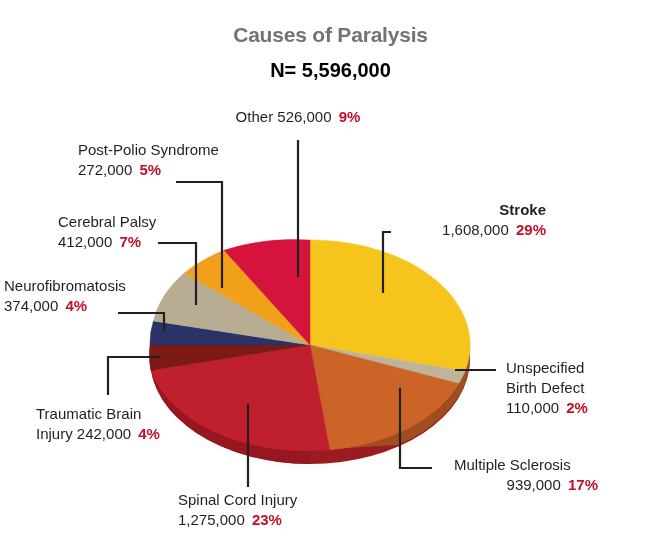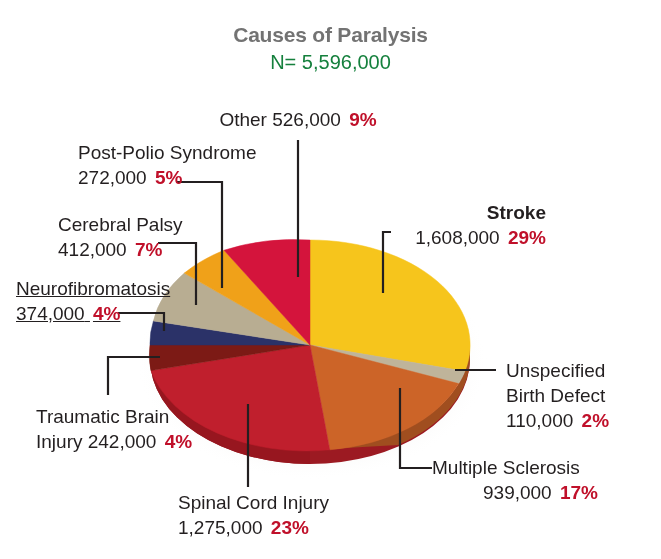--- a/index.html
+++ b/index.html
@@ -30,35 +30,35 @@
     line-height: 1.25;
   }
   .chart-title {
     font-size: 21px;
     font-weight: bold;
     letter-spacing: -0.2px;
     color: #737373;
   }
   .chart-subtitle {
     font-size: 20px;
-    font-weight: normal;
-    color: #15803d;
-    margin-top: 2px;
+    font-weight: bold;
+    color: #000000;
+    margin-top: 10px;
   }
   svg.pie-svg {
     position: absolute;
     left: 0;
     top: 0;
     width: 661px;
     height: 559px;
     overflow: visible;
   }
   .label {
     position: absolute;
-    font-size: 19px;
+    font-size: 15px;
     line-height: 1.32;
     color: #231f20;
     white-space: nowrap;
   }
   .label .name { font-weight: normal; }
   .label .value { font-weight: normal; }
   .label .pct {
     font-weight: bold;
     color: #c0102a;
     margin-left: 3px;
@@ -143,21 +143,21 @@
   </div>
 
   <div class="label lbl-left" style="left:58px; top:212px;">
     <div><span class="name">Cerebral Palsy</span></div>
     <div>
       <span class="value">412,000</span>
       <span class="pct">7%</span>
     </div>
   </div>
 
-  <div class="label lbl-left" style="left:16px; top:276px;text-decoration:underline;">
+  <div class="label lbl-left" style="left:4px; top:276px;">
     <div><span class="name">Neurofibromatosis</span></div>
     <div>
       <span class="value">374,000</span>
       <span class="pct">4%</span>
     </div>
   </div>
 
   <div class="label lbl-left" style="left:36px; top:404px;">
     <div><span class="name">Traumatic Brain</span></div>
     <div>
@@ -168,21 +168,21 @@
 
   <div class="label lbl-left" style="left:178px; top:490px;">
     <div><span class="name">Spinal Cord Injury</span></div>
     <div>
       <span class="value">1,275,000</span>
       <span class="pct">23%</span>
     </div>
   </div>
 
   <div class="label lbl-right" style="left:398px; top:455px; width:200px;">
-    <div style="text-align:left; padding-left:34px;"><span class="name">Multiple Sclerosis</span></div>
+    <div style="text-align:left; padding-left:56px;"><span class="name">Multiple Sclerosis</span></div>
     <div>
       <span class="value">939,000</span>
       <span class="pct">17%</span>
     </div>
   </div>
 
   <div class="label lbl-left" style="left:506px; top:358px;">
     <div><span class="name">Unspecified</span></div>
     <div><span class="name">Birth Defect</span></div>
     <div>

